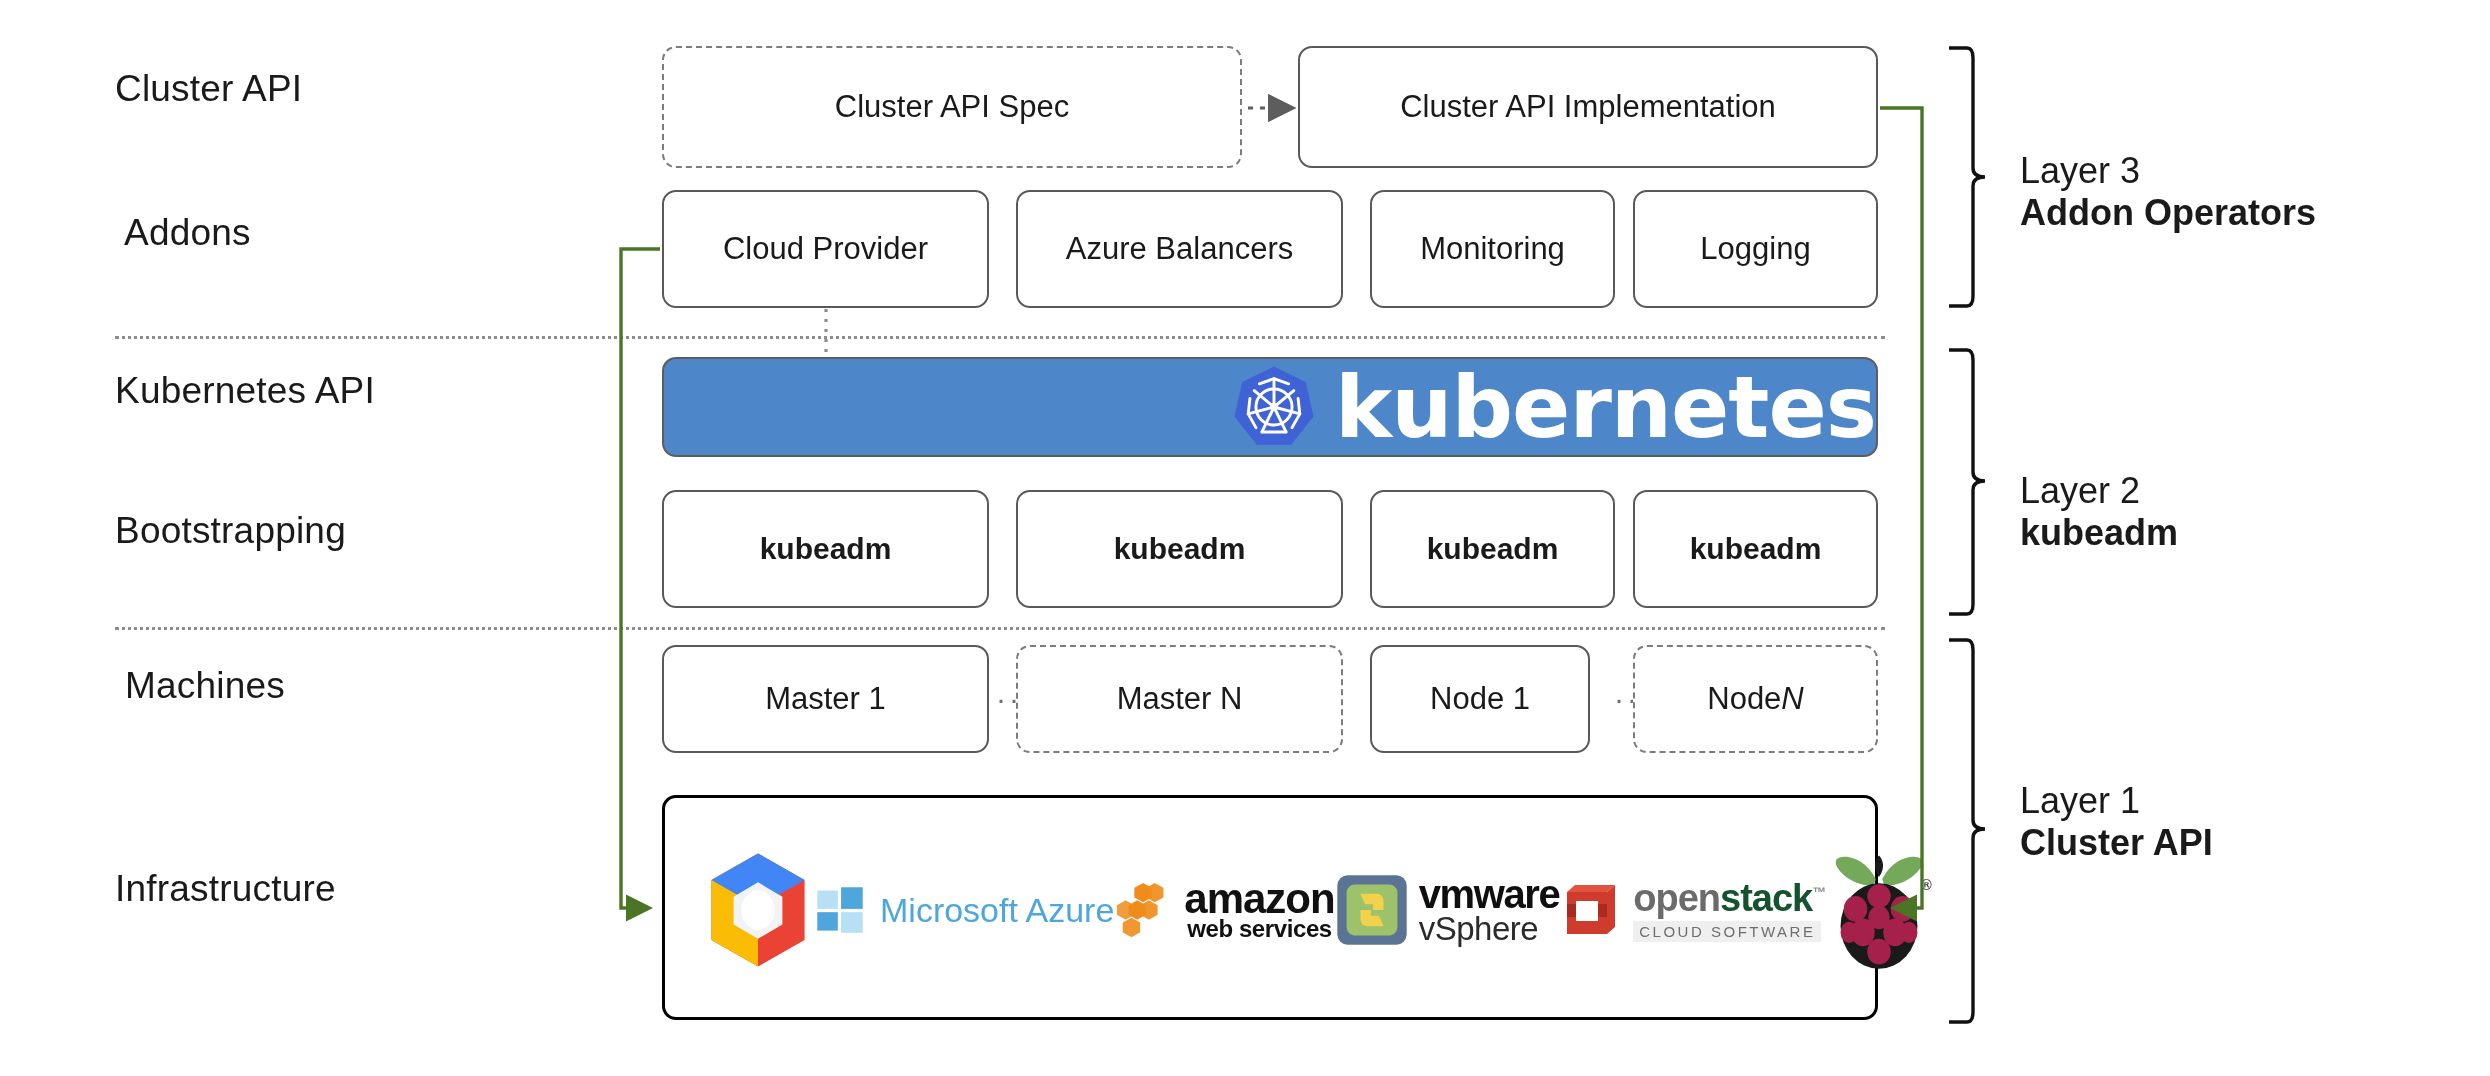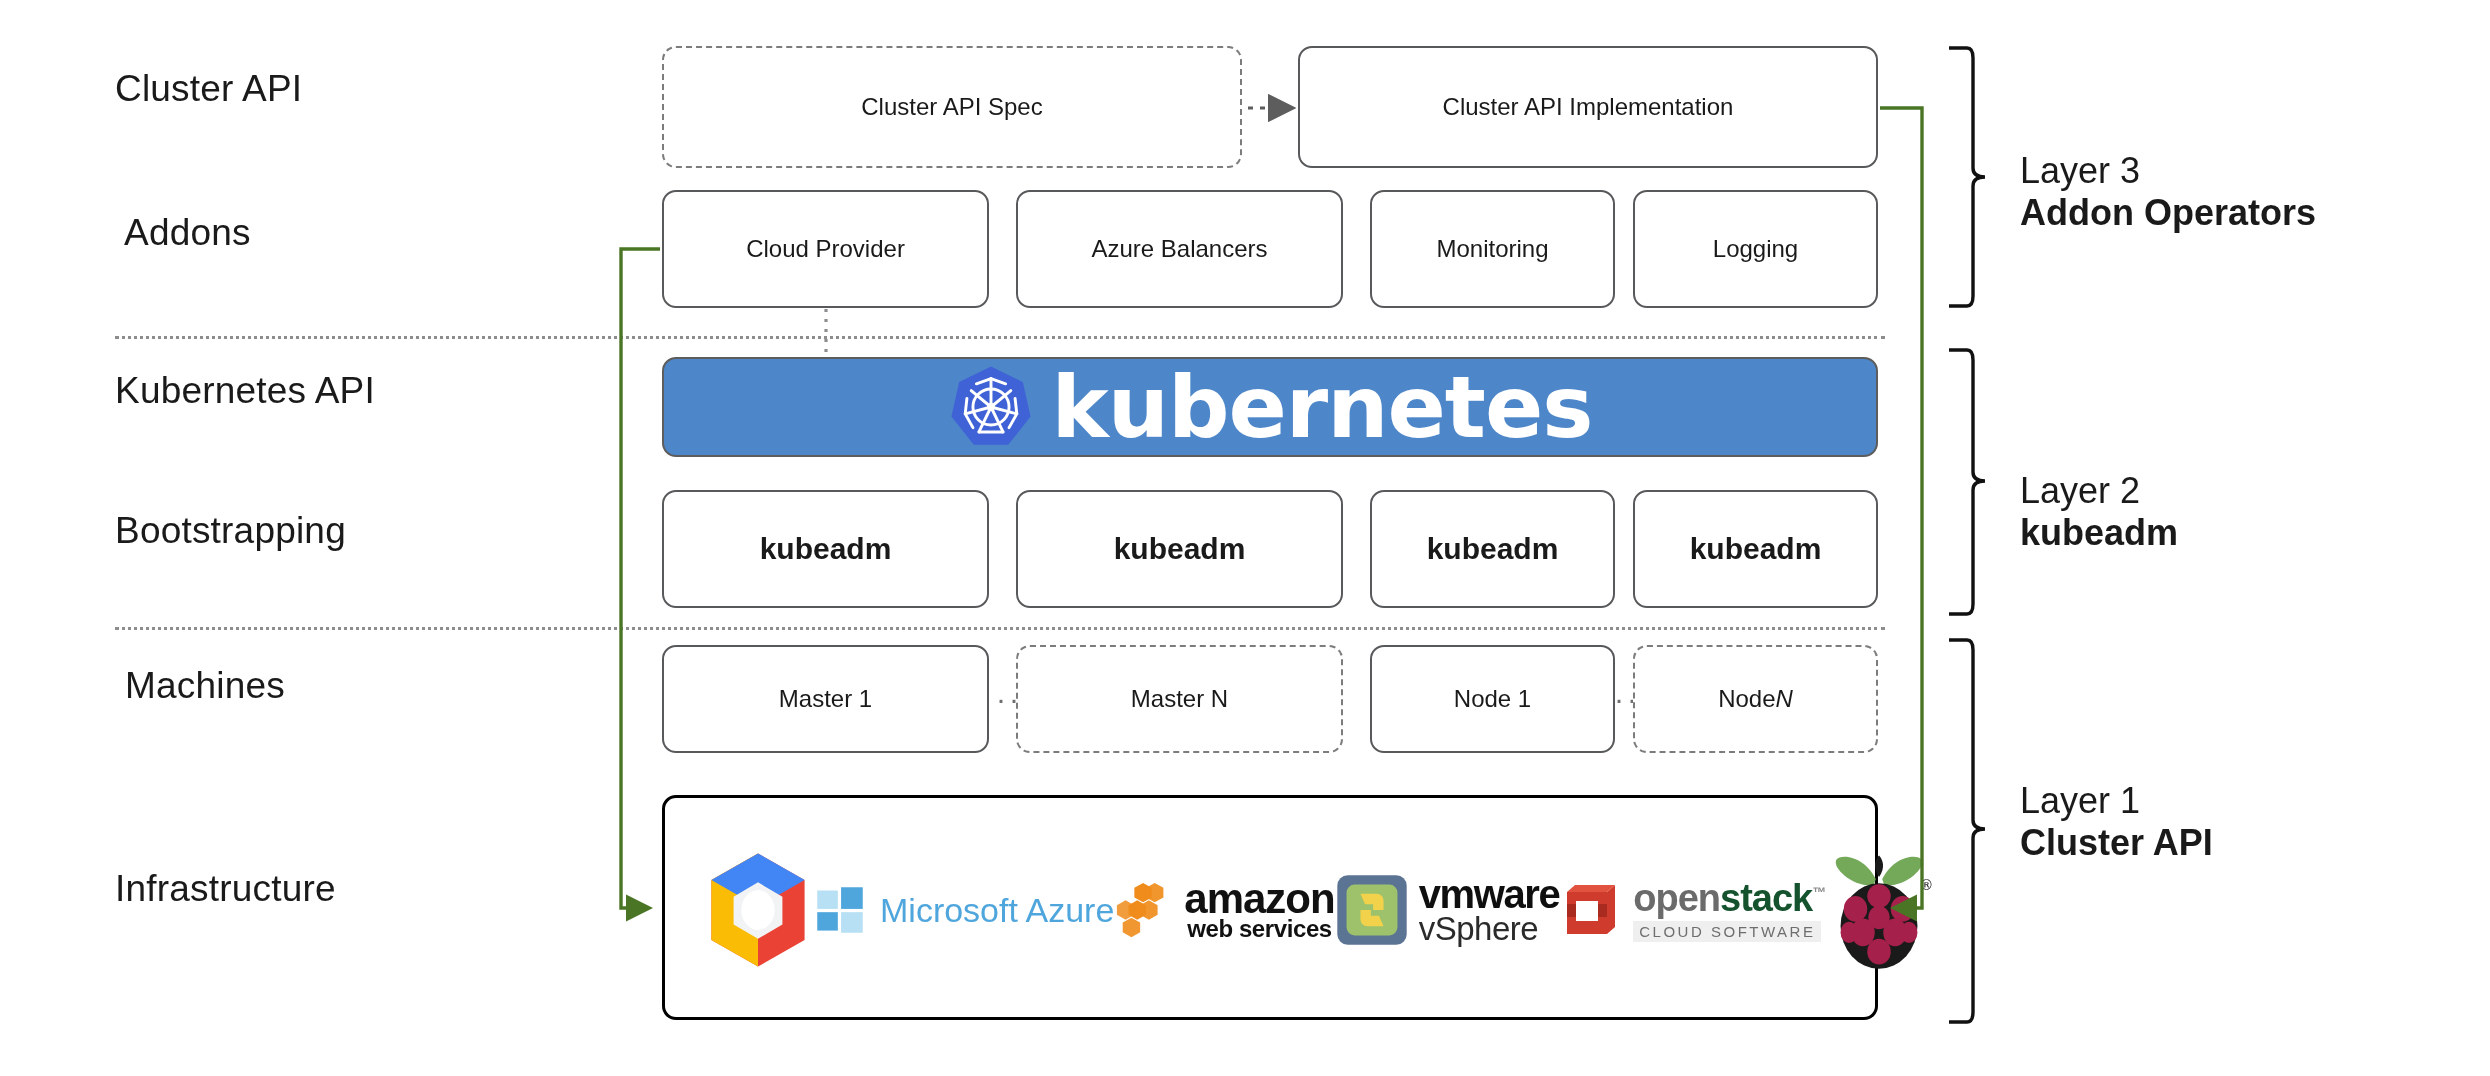--- a/index.html
+++ b/index.html
@@ -8,21 +8,21 @@
 
   #stage{position:absolute;left:0;top:0;width:2490px;height:1076px;padding-left:12px;}
 
   
   .row-label{position:absolute;font-size:37px;color:#1a1a1a;white-space:nowrap;
              letter-spacing:.2px;}
 
   
   .box{position:absolute;box-sizing:border-box;border-radius:14px;
        background:#ffffff;display:flex;align-items:center;justify-content:center;
-       text-align:center;font-size:24px;color:#1a1a1a;}
+       text-align:center;font-size:31px;color:#1a1a1a;}
   .box.solid{border:2.5px solid #58595b;}
   .box.dashed{border:2.5px dashed #7b7c7e;}
   .box.bold-label{font-weight:bold;font-size:30px;}
   .box.thick{border:3.5px solid #000000;}
 
   
   .k8s-banner{position:absolute;box-sizing:border-box;background:#4d86c9;
               border:2.5px solid #5d5d5d;border-radius:14px;
               display:flex;align-items:center;justify-content:center;gap:18px;}
   .k8s-word{font-size:86px;font-weight:bold;color:#ffffff;letter-spacing:-1px;
@@ -93,21 +93,21 @@
   </div>
   <div class="box solid" style="left:1370px;top:190px;width:245px;height:118px;">
     <span>Monitoring</span>
   </div>
   <div class="box solid" style="left:1633px;top:190px;width:245px;height:118px;">
     <span>Logging</span>
   </div>
 
   <div class="divider" style="left:115px;top:336px;width:1770px;"></div>
 
-  <div class="k8s-banner" style="left:662px;top:357px;width:1216px;height:100px;">
+  <div class="k8s-banner" style="left:662px;top:357px;width:1216px;height:100px;justify-content:flex-end;">
     <div class="k8s-mark">
       <svg viewBox="0 0 100 100" width="86" height="86" aria-hidden="true">
         <polygon points="50,3 87,21 96,61 70,94 30,94 4,61 13,21" fill="#3f63d6"></polygon>
         <g fill="none" stroke="#ffffff" stroke-width="3.4" stroke-linecap="round">
           <circle cx="50" cy="50" r="21"></circle>
           <circle cx="50" cy="50" r="4.6" fill="#ffffff" stroke="none"></circle>
           <line x1="50" y1="50" x2="50" y2="17"></line>
           <line x1="50" y1="50" x2="73" y2="31"></line>
           <line x1="50" y1="50" x2="80" y2="58"></line>
           <line x1="50" y1="50" x2="64" y2="79"></line>
@@ -139,21 +139,21 @@
 
   <div class="divider" style="left:115px;top:627px;width:1770px;"></div>
 
   <div class="box solid" style="left:662px;top:645px;width:327px;height:108px;">
     <span>Master 1</span>
   </div>
   <div class="ellipsis" style="left:996px;top:682px;">···</div>
   <div class="box dashed" style="left:1016px;top:645px;width:327px;height:108px;">
     <span>Master N</span>
   </div>
-  <div class="box solid" style="left:1370px;top:645px;width:245px;height:108px;">
+  <div class="box solid" style="left:1370px;top:645px;width:220px;height:108px;">
     <span>Node 1</span>
   </div>
   <div class="ellipsis" style="left:1614px;top:682px;">···</div>
   <div class="box dashed" style="left:1633px;top:645px;width:245px;height:108px;">
     <span>Node </span>
       <em style="font-style:italic;">N</em>
   </div>
 
   <div class="box thick" style="left:662px;top:795px;width:1216px;height:225px;"></div>
 

